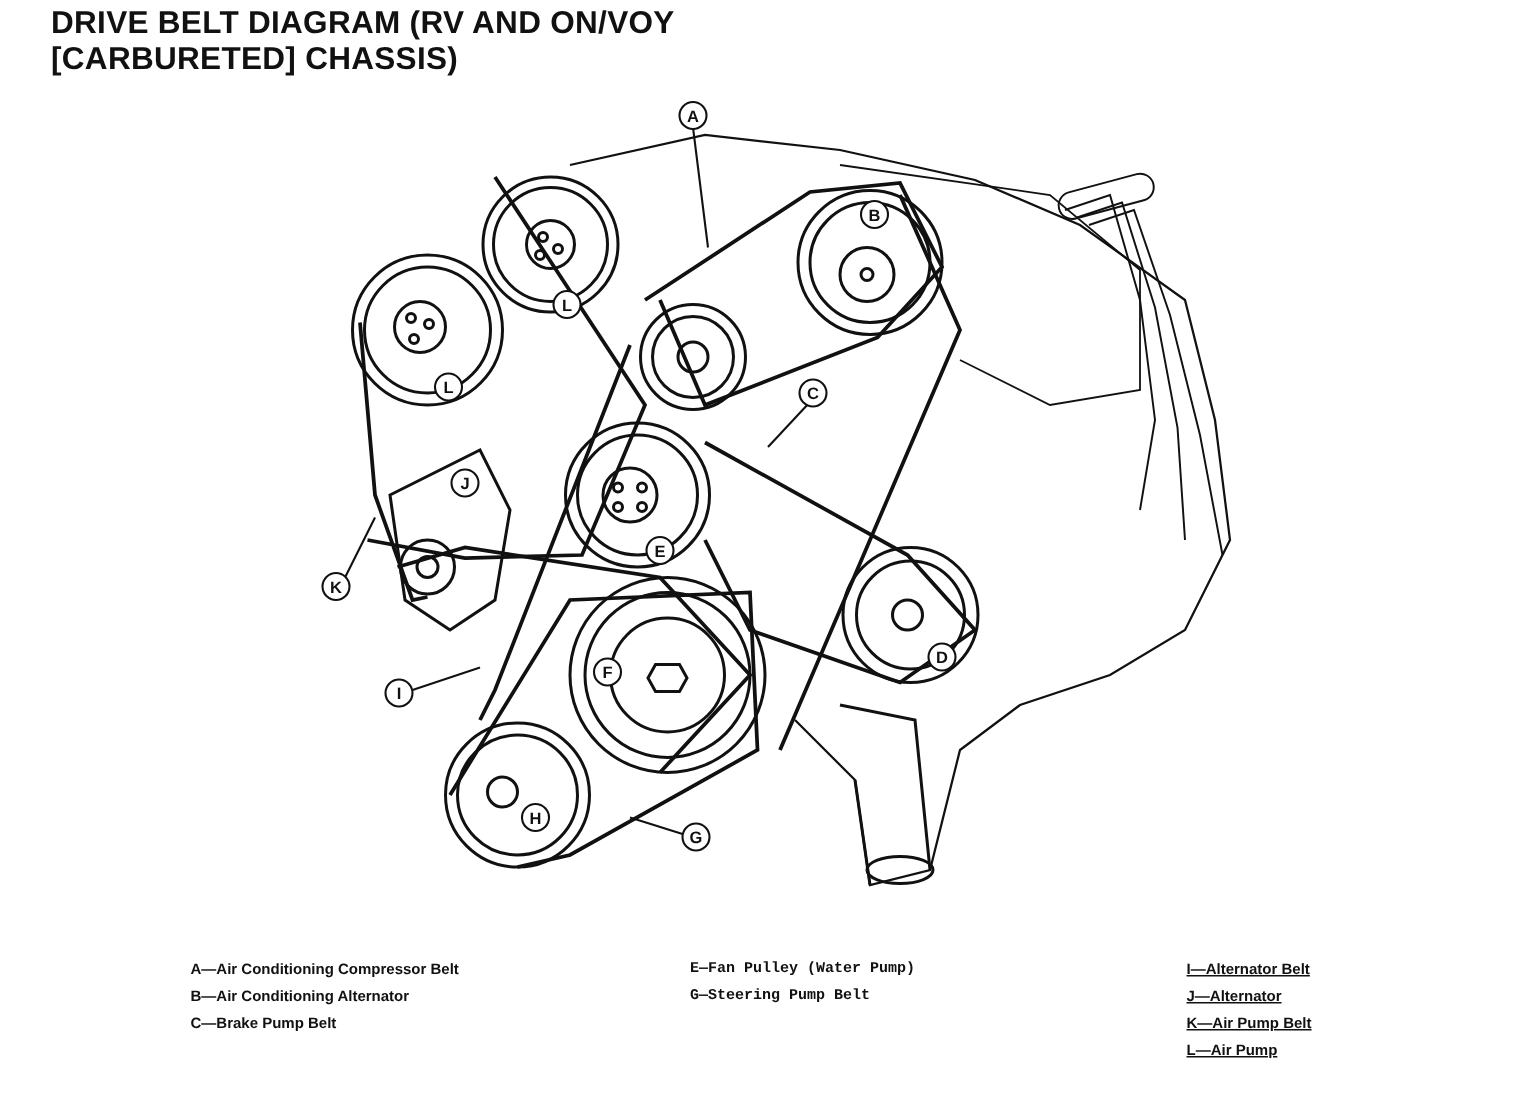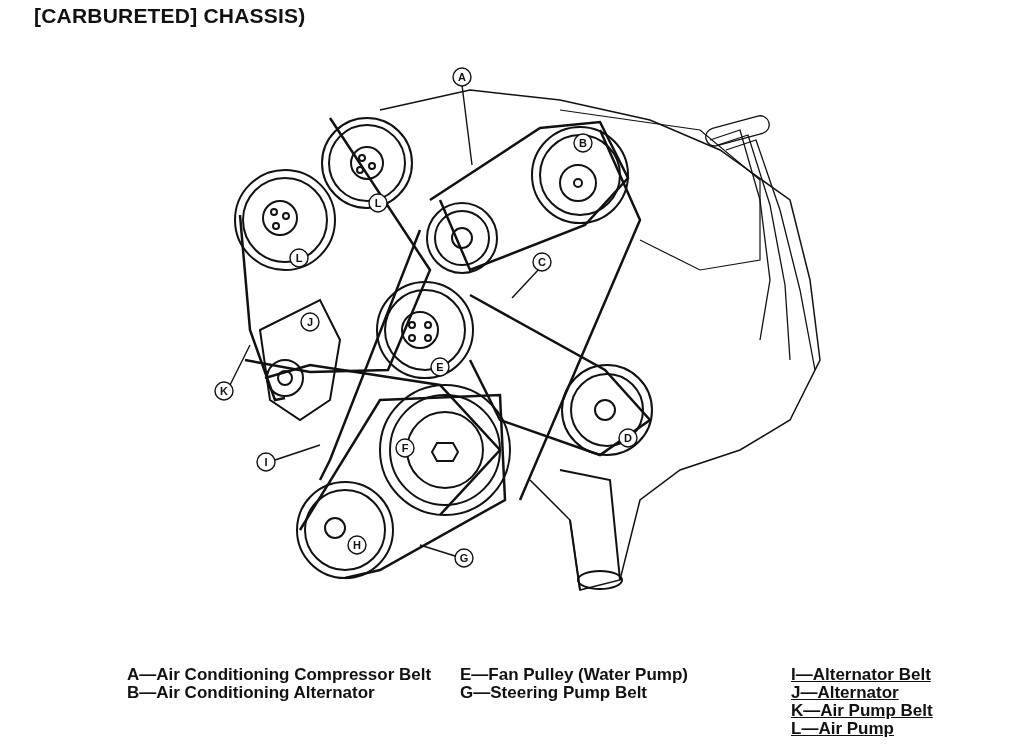--- a/index.html
+++ b/index.html
@@ -2,29 +2,30 @@
 <html><head>
 <meta charset="utf-8">
 <style>
   html, body { margin: 0; padding: 0; background: #ffffff; }
   body { width: 1024px; height: 745px; position: relative; overflow: hidden;
          font-family: "Liberation Sans", sans-serif; color: #111; }
   .title { position: absolute; left: 34px; top: 4px; font-weight: bold; font-size: 21px;
            line-height: 24px; letter-spacing: 0.2px; }
   .title div { white-space: nowrap; }
   svg.diagram { position: absolute; left: 200px; top: 62px; }
-  .legend-col { position: absolute; top: 638px; font-weight: bold; font-size: 17px; line-height: 18px; margin-top: 28px; }
+  .legend-col { position: absolute; top: 638px; font-weight: bold; font-size: 10px; line-height: 18px; }
   .legend-col div { white-space: nowrap; }
-  .c1 { left: 127px; } .c2 { left: 460px; } .c3 { left: 791px; text-decoration: underline; }
+  .c1 { left: 127px; } .c2 { left: 460px; font-family: Liberation Mono, monospace; } .c3 { left: 791px; text-decoration: underline; }
   .callout-text { font-family: "Liberation Sans", sans-serif; font-size: 11px; font-weight: bold; }
 </style>
 </head>
 <body>
 
 <div class="title">
+  <div>DRIVE BELT DIAGRAM (RV AND ON/VOY</div>
   <div>[CARBURETED] CHASSIS)</div>
 </div>
 
 <svg class="diagram" width="640" height="530" viewBox="200 62 640 530" xmlns="http://www.w3.org/2000/svg">
   <g fill="none" stroke="#111" stroke-width="2">
 
     <path d="M380 110 L470 90 L560 100 L650 120 L720 150 L790 200 L810 280 L820 360 L790 420 L740 450 L680 470 L640 500 L620 580 L580 590 L570 520 L530 480" stroke-width="1.5"></path>
     <path d="M560 110 L700 130 L760 180 L760 260 L700 270 L640 240" stroke-width="1.2"></path>
 
     <g stroke-width="1.3">
@@ -171,20 +172,21 @@
     <text x="310" y="326">J</text>
     <text x="224" y="395">K</text>
     <text x="378" y="207">L</text>
     <text x="299" y="262">L</text>
   </g>
 </svg>
 
 <div class="legend-col c1">
   <div>A—Air Conditioning Compressor Belt</div>
   <div>B—Air Conditioning Alternator</div>
+  <div>C—Brake Pump Belt</div>
 </div>
 <div class="legend-col c2">
   <div>E—Fan Pulley (Water Pump)</div>
   <div>G—Steering Pump Belt</div>
 </div>
 <div class="legend-col c3">
   <div>I—Alternator Belt</div>
   <div>J—Alternator</div>
   <div>K—Air Pump Belt</div>
   <div>L—Air Pump</div>

